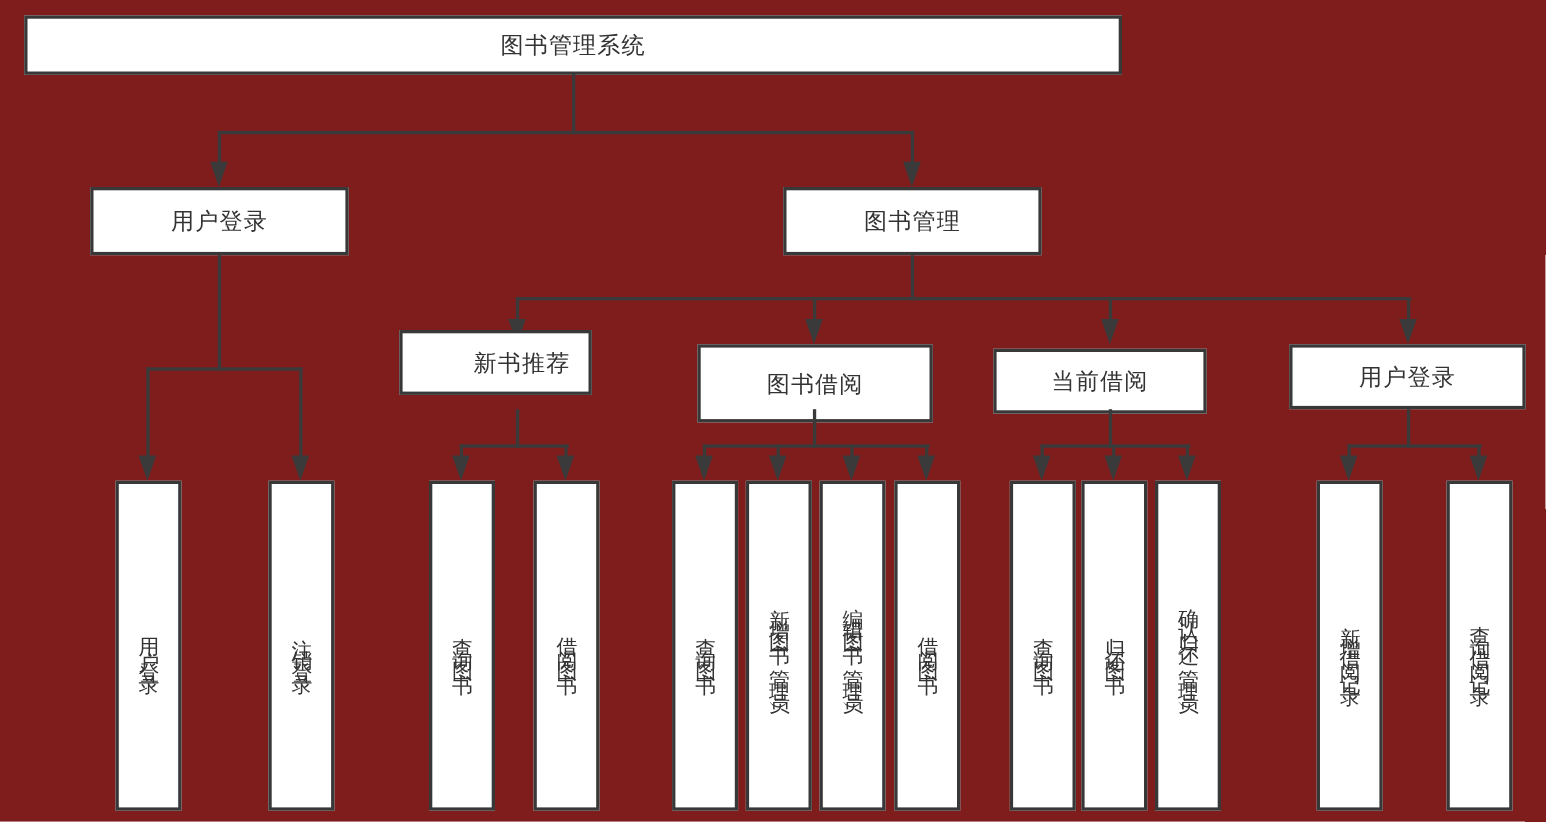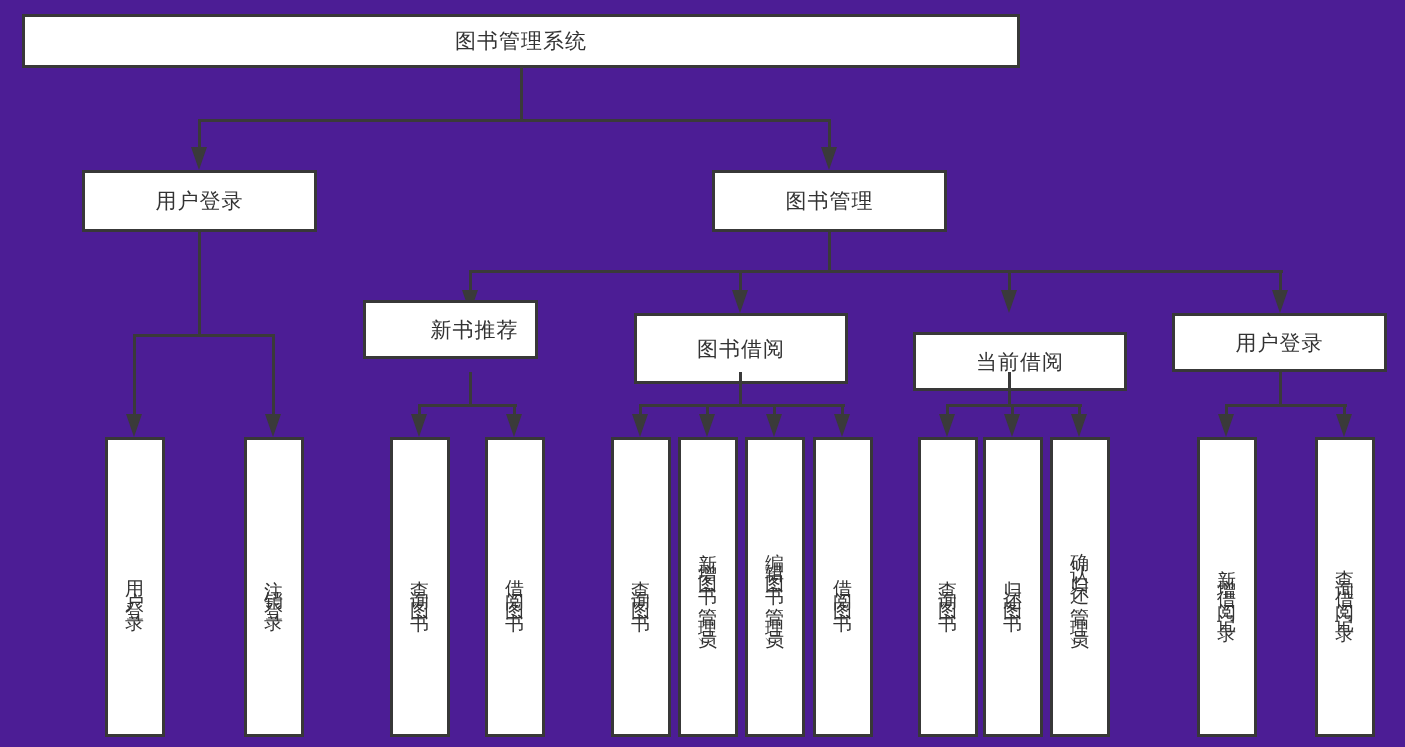--- a/index.html
+++ b/index.html
@@ -1,20 +1,20 @@
 <!DOCTYPE html>
 <html><head>
 <meta charset="utf-8">
 <style>
   html, body { margin: 0; padding: 0; background: #ffffff; }
   #canvas {
     position: relative;
     width: 1405px;
     height: 747px;
-    background: #4c1d95;
+    background: #7f1d1d;
     font-family: "Liberation Sans", sans-serif;
     overflow: hidden;
   }
   .box {
     position: absolute;
     box-sizing: border-box;
     border: 3px solid #383838;
     background: #ffffff;
     display: flex;
     align-items: center;
@@ -104,21 +104,21 @@
   <div class="arrow" style="left:1001px; top:290px;"></div>
   <div class="vl" style="left:1279px; top:270px; height:24px;"></div>
   <div class="arrow" style="left:1272px; top:290px;"></div>
 
   <div class="box" style="left:363px; top:300px; width:175px; height:59px;padding-left:48px;">
     <span>新书推荐</span>
   </div>
   <div class="box" style="left:634px; top:313px; width:214px; height:71px;">
     <span>图书借阅</span>
   </div>
-  <div class="box" style="left:903px; top:332px; width:214px; height:59px;margin-left:10px;">
+  <div class="box" style="left:903px; top:317px; width:194px; height:59px;">
     <span>当前借阅</span>
   </div>
   <div class="box" style="left:1172px; top:313px; width:215px; height:59px;">
     <span>用户登录</span>
   </div>
 
   <div class="vl" style="left:469px; top:372px; height:35px;"></div>
   <div class="hl" style="left:418px; top:404px; width:99px;"></div>
   <div class="vl" style="left:418px; top:404px; height:14px;"></div>
   <div class="arrow" style="left:411px; top:414px;"></div>

